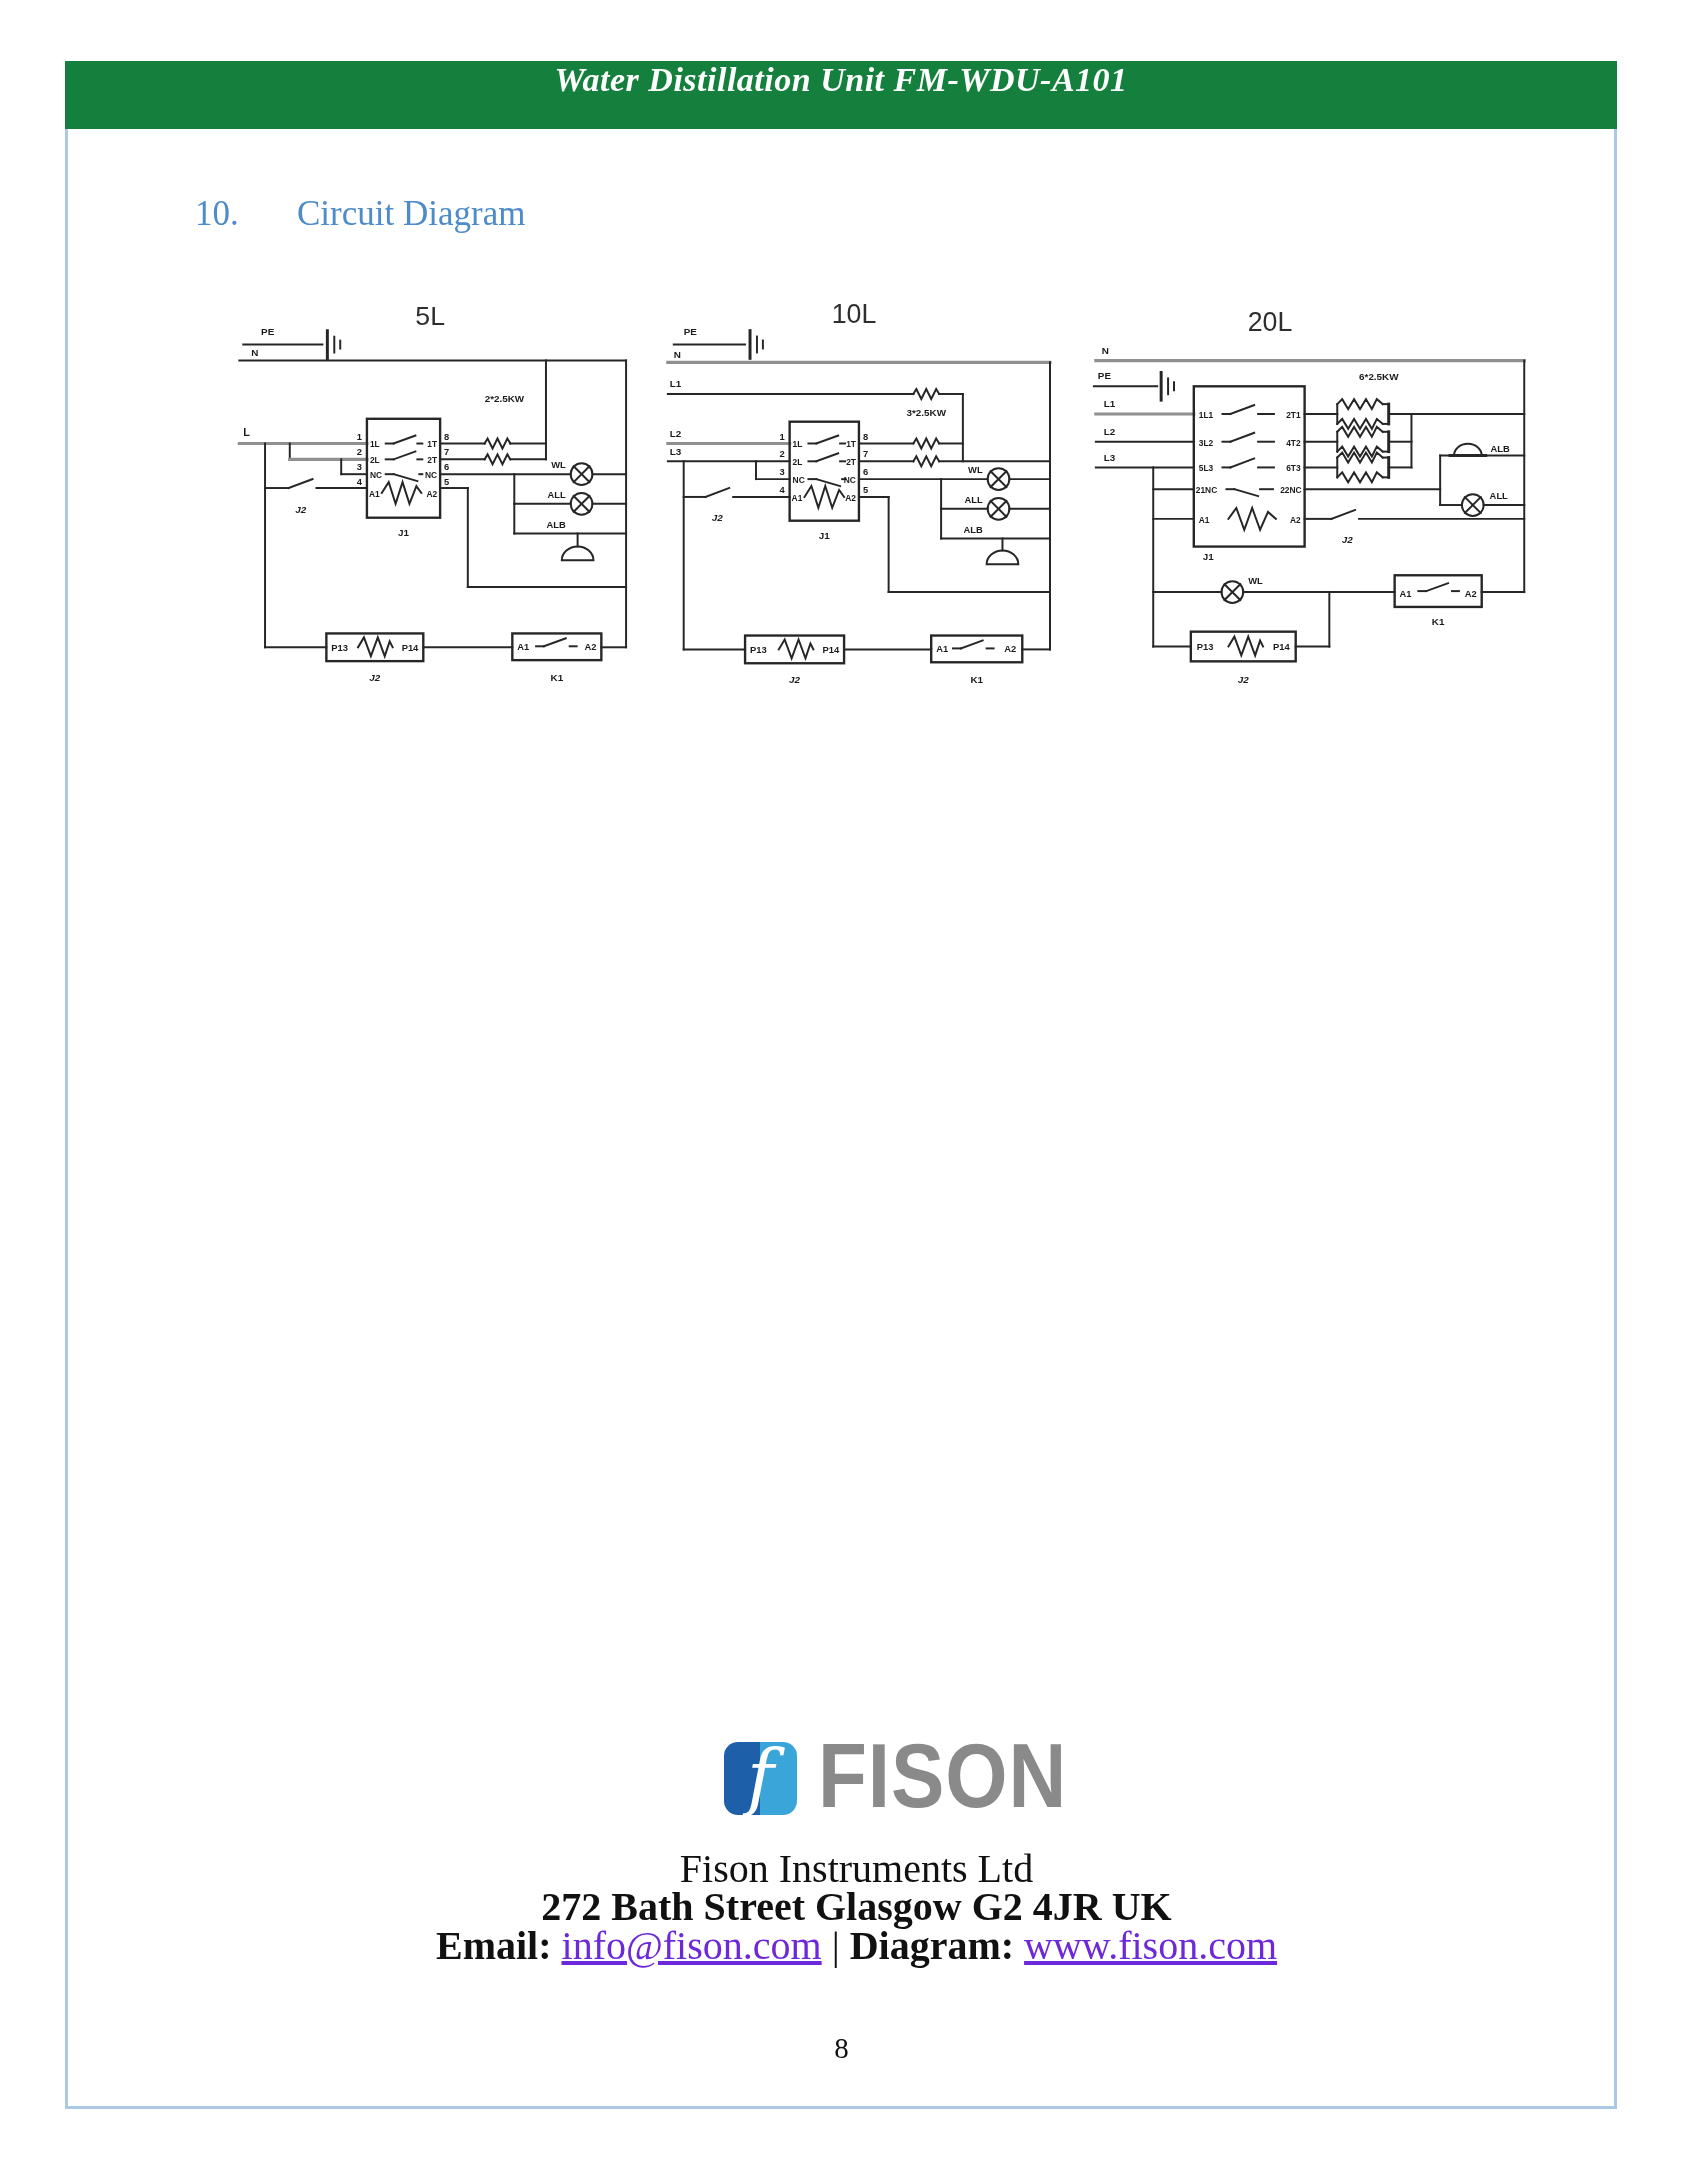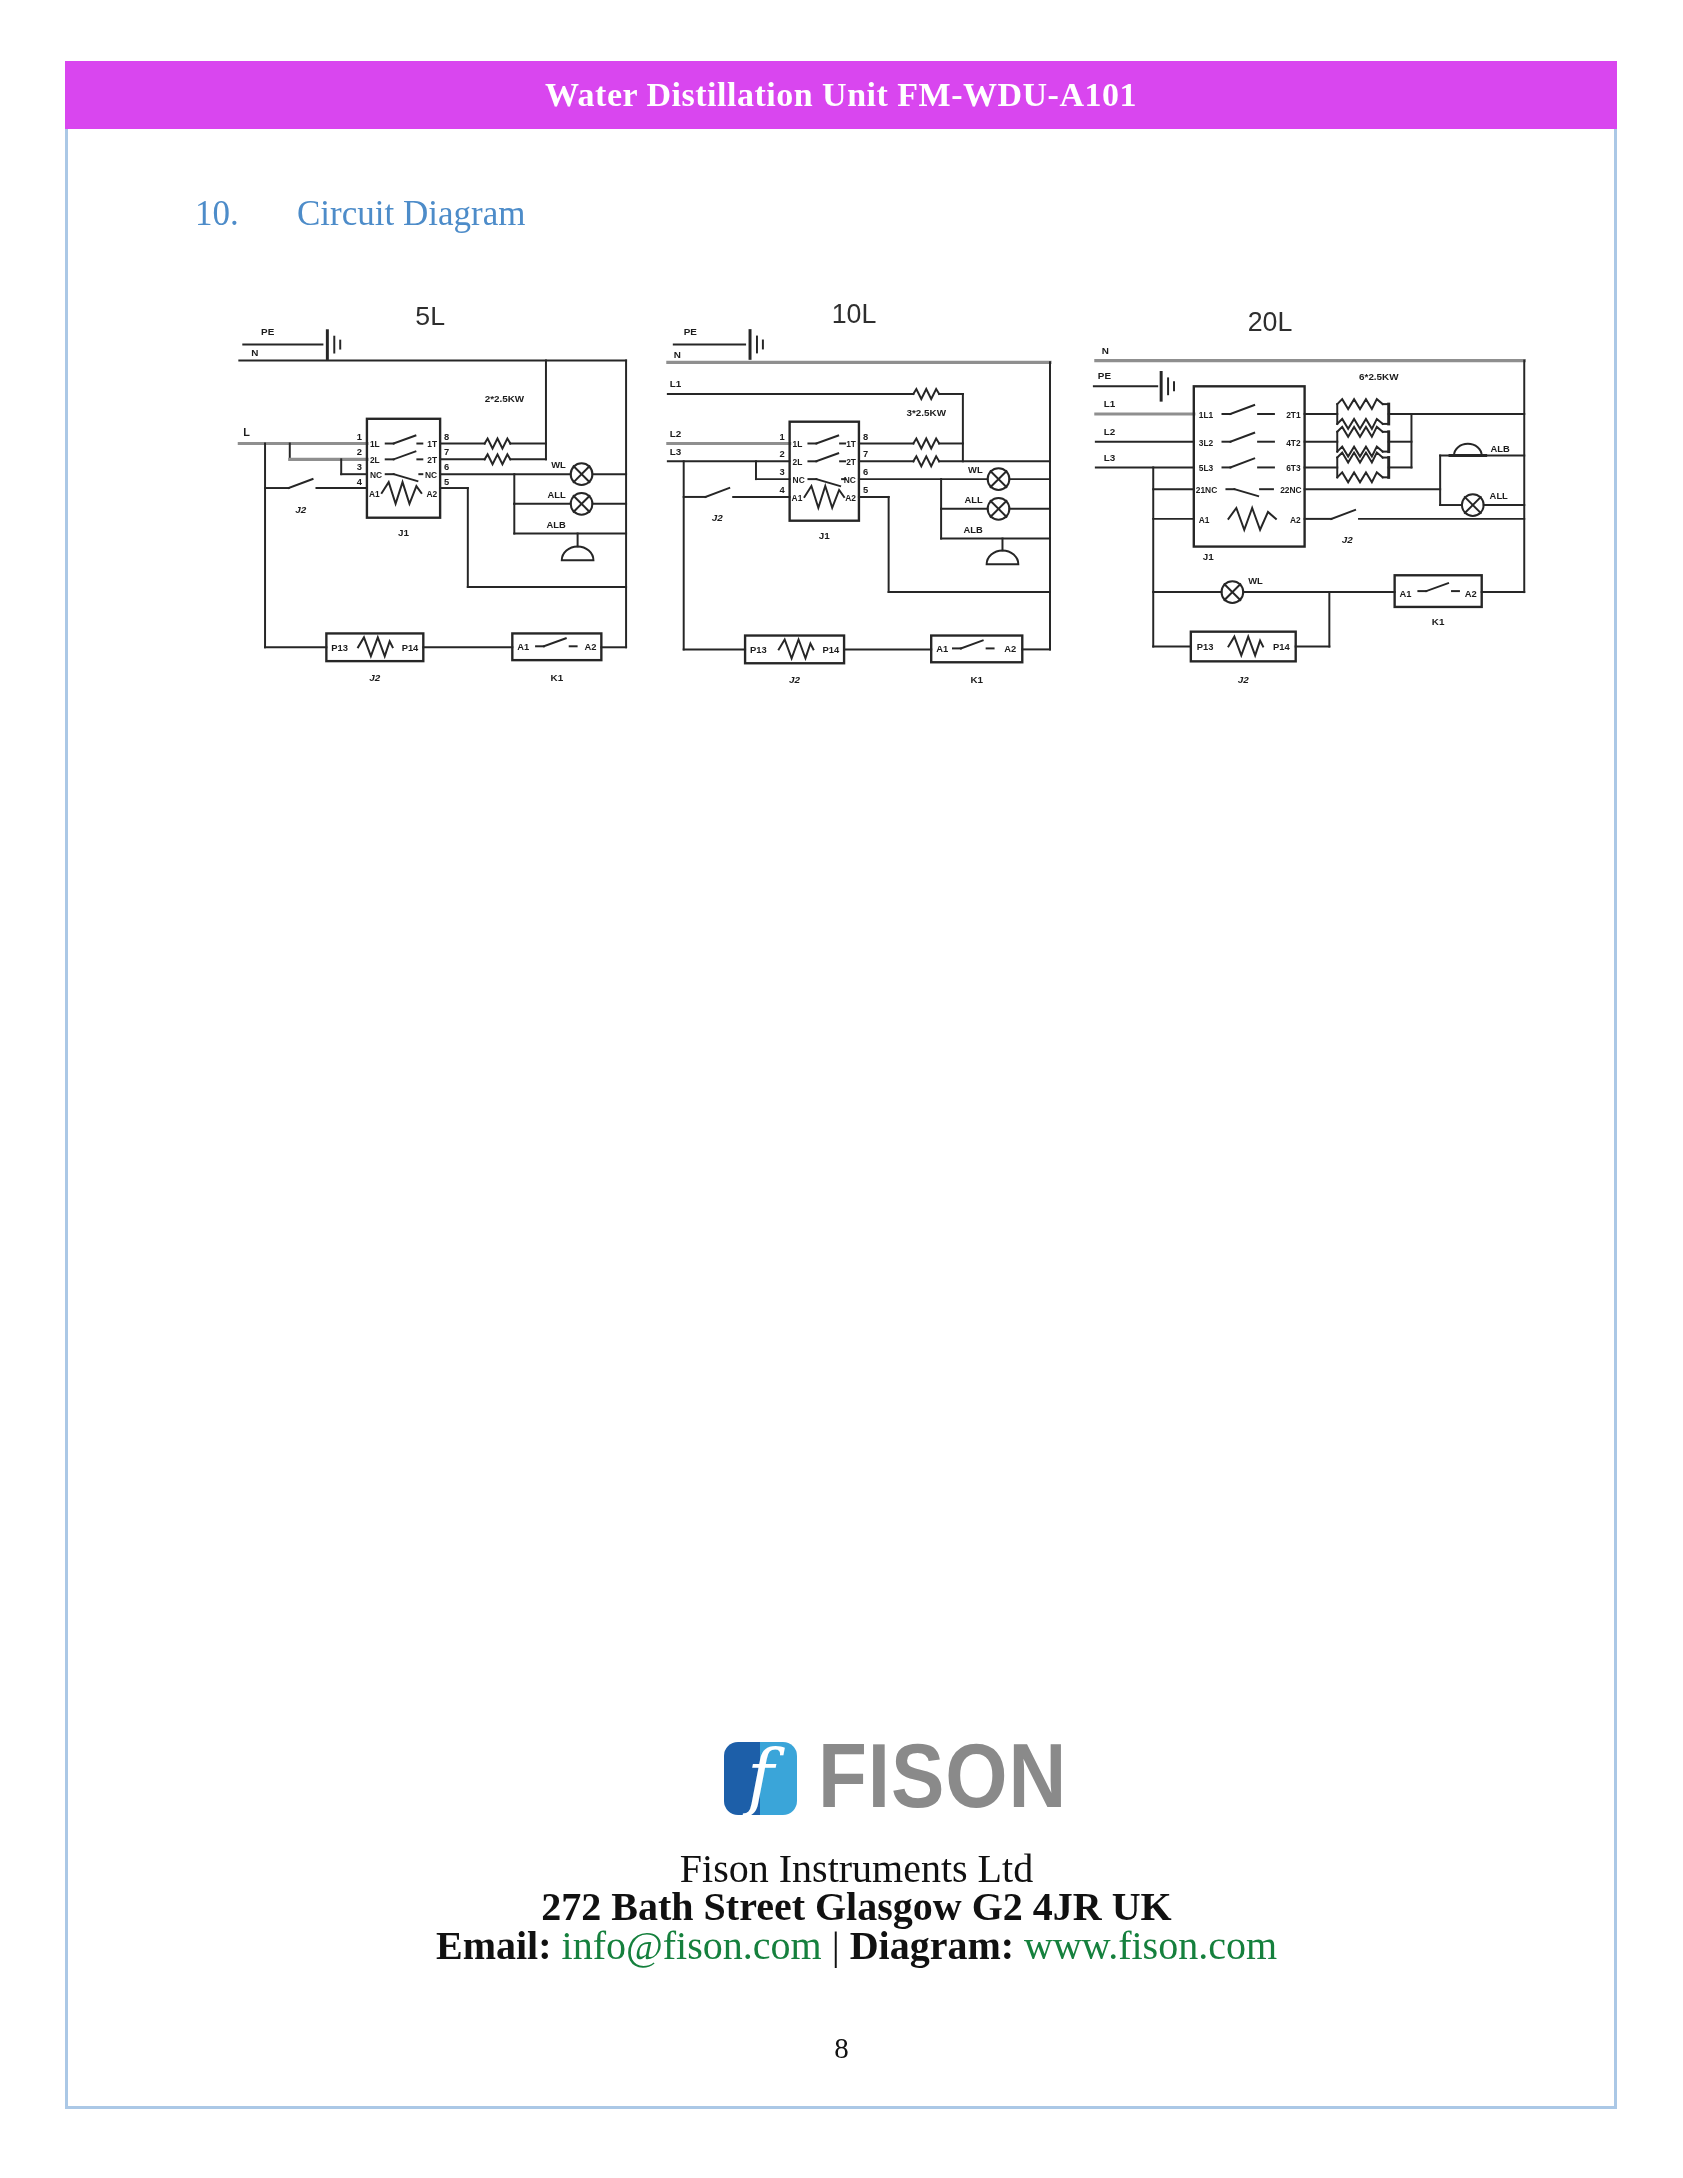--- a/index.html
+++ b/index.html
@@ -1,21 +1,21 @@
 <!DOCTYPE html>
 <html><head>
 <meta charset="utf-8">
 <style>
   html,body{margin:0;padding:0;background:#ffffff;}
   .page{position:relative;width:1683px;height:2178px;background:#fff;overflow:hidden;
         font-family:"Liberation Serif",serif;}
   .frame{position:absolute;left:65px;top:61px;width:1552px;height:2048px;
          border:3px solid #abc8e6;box-sizing:border-box;}
-  .banner{position:absolute;left:65px;top:61px;width:1552px;height:68px;background:#d946ef;
-          display:flex;align-items:center;justify-content:center;box-sizing:border-box;}
+  .banner{position:absolute;left:65px;top:61px;width:1552px;height:68px;background:#15803d;
+          display:flex;justify-content:center;box-sizing:border-box;font-style:italic;}
   .banner span{color:#ffffff;font-weight:bold;font-size:34px;letter-spacing:0.5px;}
   .heading{position:absolute;left:195px;top:194px;font-size:35px;font-weight:normal;color:#4d8cc9;}
   .heading .num{display:inline-block;min-width:102px;}
 
   .diag{position:absolute;filter:blur(0.3px);}
   .diag .wires line,.diag .wires polyline,.diag .wires path,.diag .wires rect,.diag .wires circle{
       stroke:#262626;stroke-width:2;fill:none;stroke-linecap:square;}
   .diag .wires .gray{stroke:#8f8f8f;stroke-width:3.2;}
   .diag .wires .bx{stroke-width:2.4;}
   .diag .wires .th{stroke-width:3;}
@@ -32,21 +32,21 @@
   .logo-badge span{display:block;width:100%;height:100%;text-align:center;line-height:69px;
         font-family:"DejaVu Serif",serif;font-style:italic;font-size:73px;color:#ffffff;}
   .logo-word{position:absolute;left:818px;top:1730px;font-family:"Liberation Sans",sans-serif;
         font-weight:bold;font-size:91px;line-height:1;color:#8a8a8a;
         transform:scaleX(0.88);transform-origin:left top;letter-spacing:1px;}
   .fline{position:absolute;left:15px;width:1683px;text-align:center;color:#111;font-size:40px;}
   .f1{top:1845px;}
   .f2{top:1883px;font-weight:bold;}
   .f3{top:1922px;}
   .f3 .lbl{font-weight:bold;color:#111;margin-top:48px;}
-  .f3 .lnk{color:#15803d;}
+  .f3 .lnk{color:#6d28d9;text-decoration:underline;}
   .f3 span{margin:0 5px;}
   .pagenum{position:absolute;left:0;top:2032px;width:1683px;text-align:center;font-size:29px;color:#111;}
 </style>
 </head>
 <body>
 
 <div class="page">
 
   <div class="frame"></div>
 

